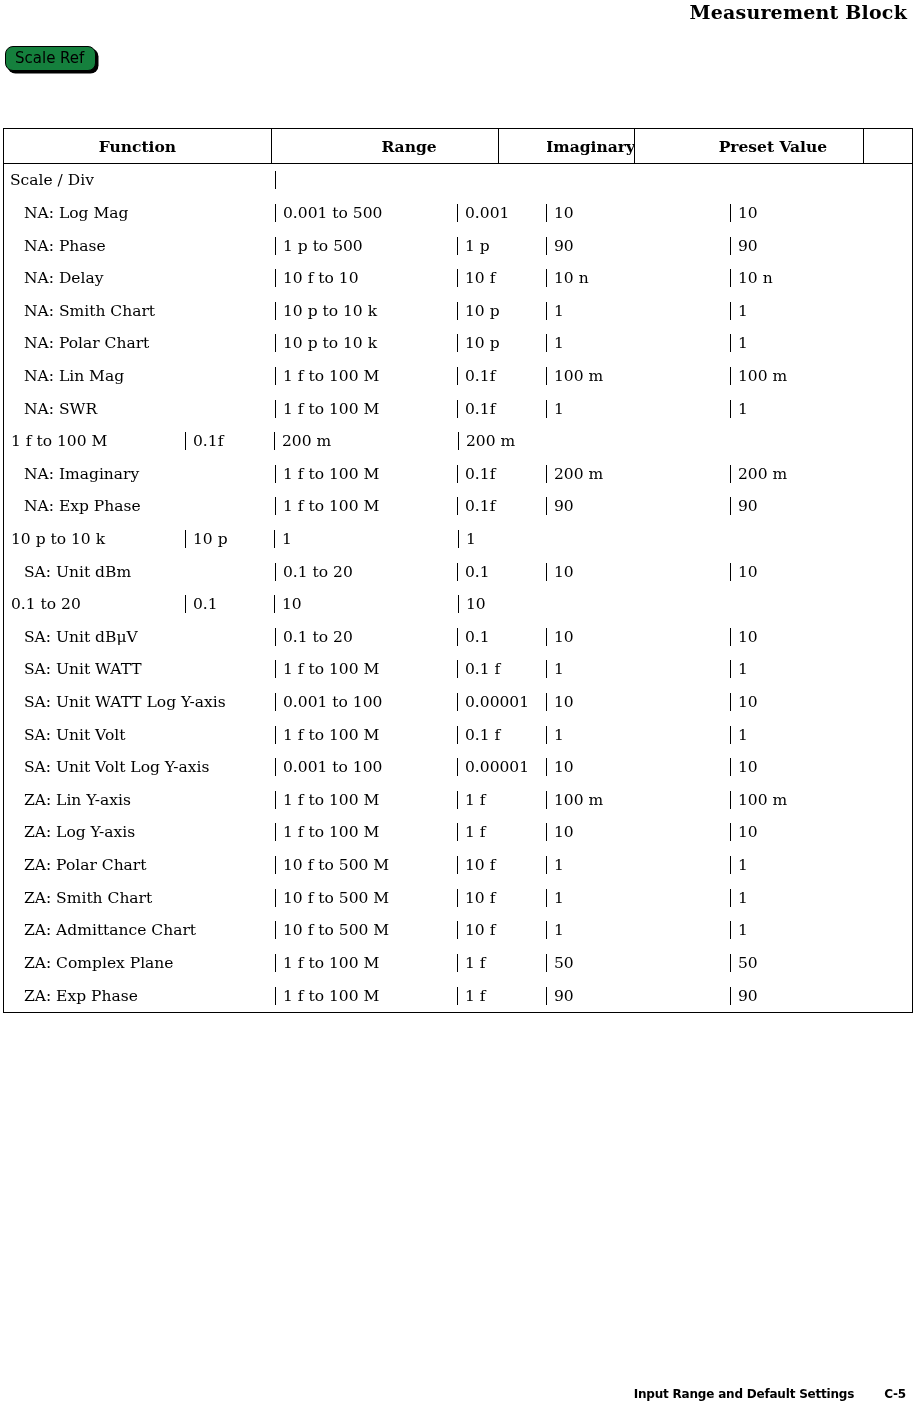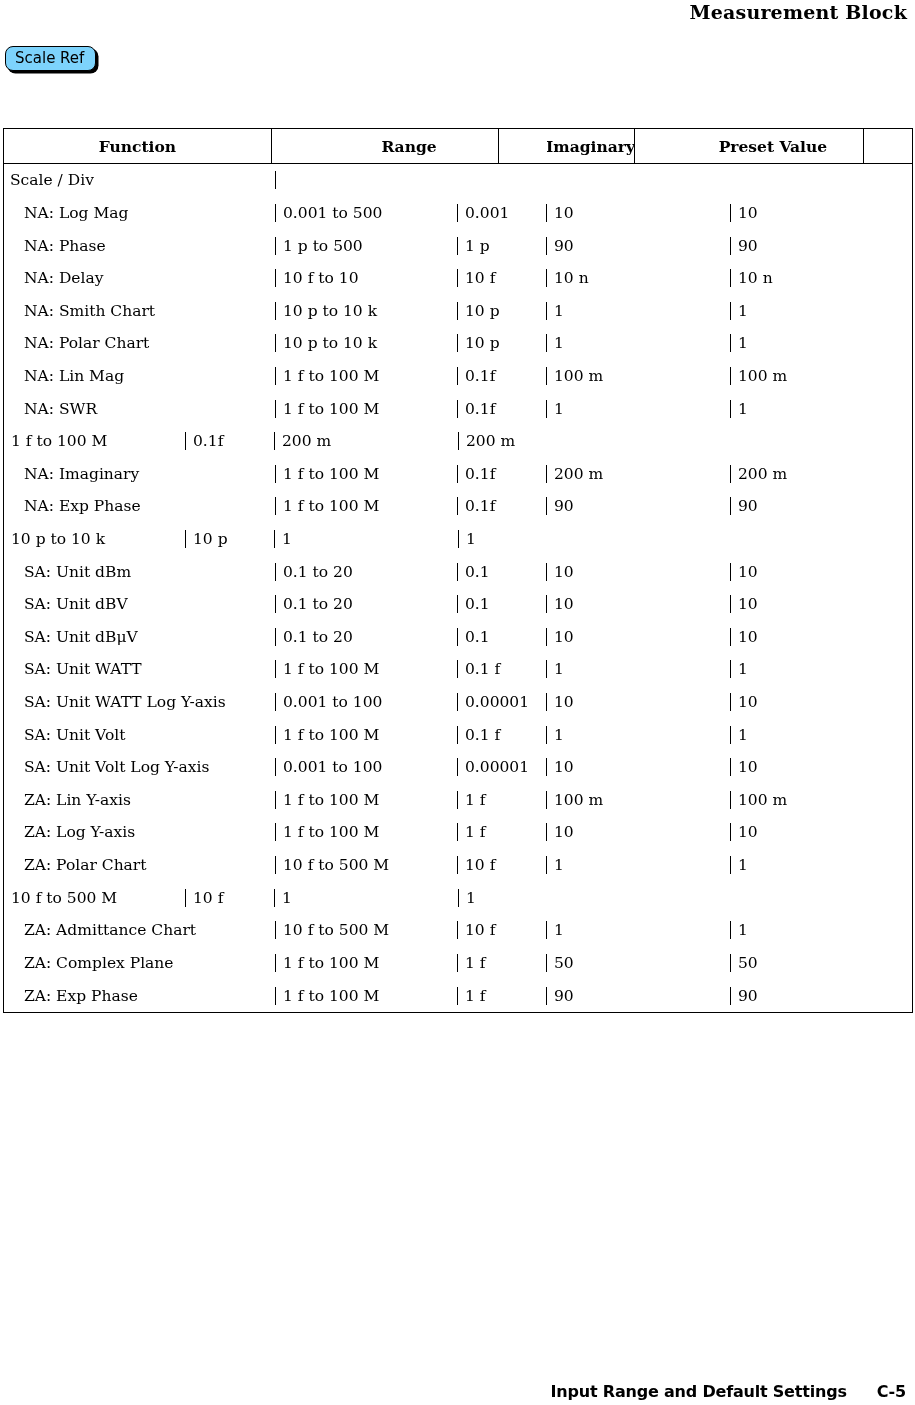--- a/index.html
+++ b/index.html
@@ -15,21 +15,21 @@
     font-size:19px;font-weight:bold;letter-spacing:0.2px;
   }
   
   .softkey{
     position:absolute;left:5px;top:46px;
     font-family:"DejaVu Sans","Liberation Sans",sans-serif;
     font-size:15px;font-weight:400;
     border:1.6px solid #000;border-radius:8px;
     padding:2px 11px 3px 9px;
     box-shadow:2.5px 2.5px 0 #000;
-    background:#7dd3fc;
+    background:#15803d;
   }
   
   .tbl{
     position:absolute;left:3px;top:128px;width:910px;height:885px;
     border:1.6px solid #000;box-sizing:border-box;
     font-size:15.5px;
   }
   .tbl *{box-sizing:border-box;}
   .thead{
     display:flex;height:35px;border-bottom:1.6px solid #000;gap:48px;
@@ -50,21 +50,21 @@
   .c2{width:182px;}
   .c3{width:89px;}
   .c4{width:184px;}
   .c5{flex:1;border-right:none !important;}
   .td.fn{padding-left:20px;}
   .td.section{padding-left:6px;}
   
   .doc-footer{
     position:absolute;right:9px;bottom:4px;
     font-family:"DejaVu Sans","Liberation Sans",sans-serif;
-    font-weight:bold;font-size:16px;letter-spacing:-0.2px;
+    font-weight:bold;font-size:12px;letter-spacing:-0.2px;
     display:flex;align-items:flex-end;
   }
   .doc-footer .pageno{margin-left:30px;}
 </style>
 </head>
 <body>
 
 <div class="doc-header">Measurement Block</div>
 
 <div class="softkey">
@@ -176,21 +176,20 @@
 
   <div class="trow">
     <div class="td c1 fn">SA: Unit dBm</div>
     <div class="td c2">0.1 to 20</div>
     <div class="td c3">0.1</div>
     <div class="td c4">10</div>
     <div class="td c5">10</div>
   </div>
 
   <div class="trow">
-    <div class="td c1 fn">SA: Unit dBV</div>
     <div class="td c2">0.1 to 20</div>
     <div class="td c3">0.1</div>
     <div class="td c4">10</div>
     <div class="td c5">10</div>
   </div>
 
   <div class="trow">
     <div class="td c1 fn">SA: Unit dBμV</div>
     <div class="td c2">0.1 to 20</div>
     <div class="td c3">0.1</div>
@@ -248,20 +247,21 @@
 
   <div class="trow">
     <div class="td c1 fn">ZA: Polar Chart</div>
     <div class="td c2">10 f to 500 M</div>
     <div class="td c3">10 f</div>
     <div class="td c4">1</div>
     <div class="td c5">1</div>
   </div>
 
   <div class="trow">
+    <div class="td c1 fn">ZA: Smith Chart</div>
     <div class="td c2">10 f to 500 M</div>
     <div class="td c3">10 f</div>
     <div class="td c4">1</div>
     <div class="td c5">1</div>
   </div>
 
   <div class="trow">
     <div class="td c1 fn">ZA: Admittance Chart</div>
     <div class="td c2">10 f to 500 M</div>
     <div class="td c3">10 f</div>

